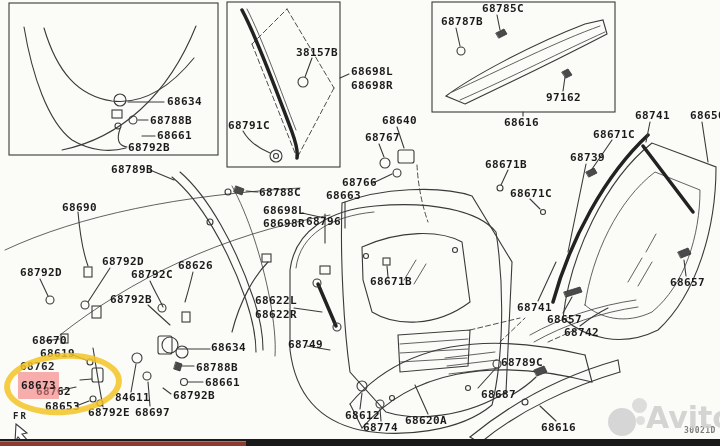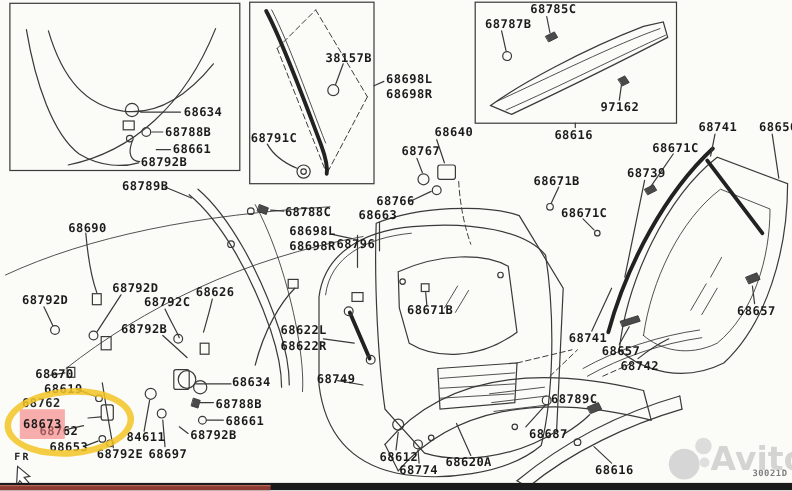--- a/index.html
+++ b/index.html
@@ -221,21 +221,21 @@
       <div class="part-label" style="left: 157px; top: 130px;">68661</div>
       <div class="part-label" style="left: 128px; top: 142px;">68792B</div>
       <div class="part-label" style="left: 296px; top: 47px;">38157B</div>
       <div class="part-label" style="left: 228px; top: 120px;">68791C</div>
       <div class="part-label" style="left: 351px; top: 66px;">68698L</div>
       <div class="part-label" style="left: 351px; top: 80px;">68698R</div>
       <div class="part-label" style="left: 441px; top: 16px;">68787B</div>
       <div class="part-label" style="left: 482px; top: 3px;">68785C</div>
       <div class="part-label" style="left: 546px; top: 92px;">97162</div>
       <div class="part-label" style="left: 504px; top: 117px;">68616</div>
-      <div class="part-label" style="left: 395px; top: 115px;">68640</div>
+      <div class="part-label" style="left: 382px; top: 115px;">68640</div>
       <div class="part-label" style="left: 365px; top: 132px;">68767</div>
       <div class="part-label" style="left: 342px; top: 177px;">68766</div>
       <div class="part-label" style="left: 259px; top: 187px;">68788C</div>
       <div class="part-label" style="left: 263px; top: 205px;">68698L</div>
       <div class="part-label" style="left: 263px; top: 218px;">68698R</div>
       <div class="part-label" style="left: 111px; top: 164px;">68789B</div>
       <div class="part-label" style="left: 326px; top: 190px;">68663</div>
       <div class="part-label" style="left: 306px; top: 216px; text-align: right;">68796</div>
       <div class="part-label" style="left: 62px; top: 202px;">68690</div>
       <div class="part-label" style="left: 102px; top: 256px;">68792D</div>

